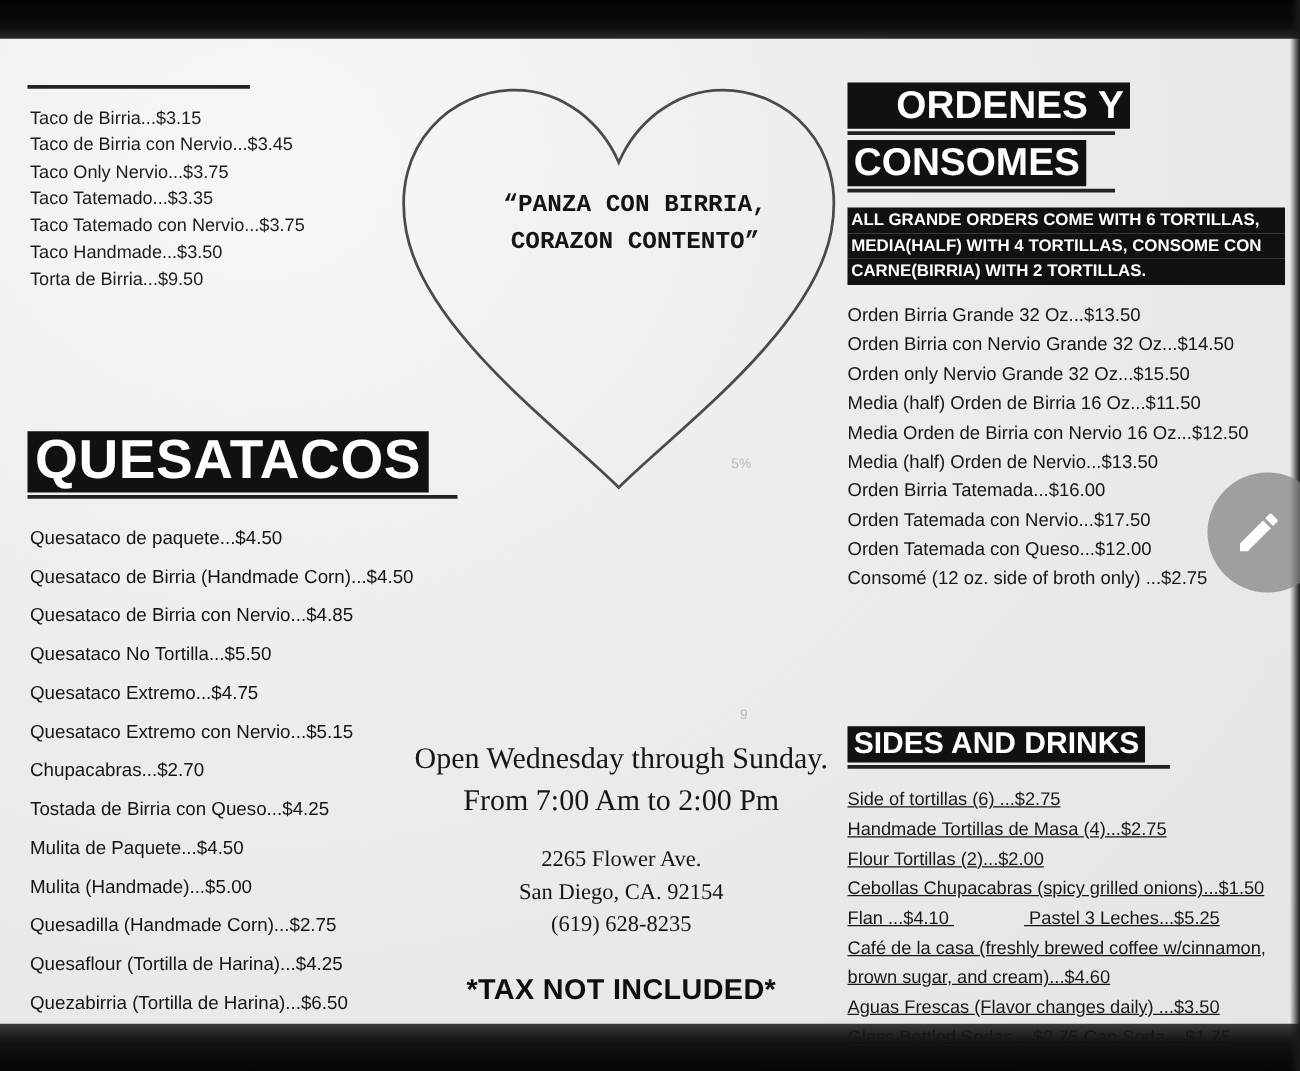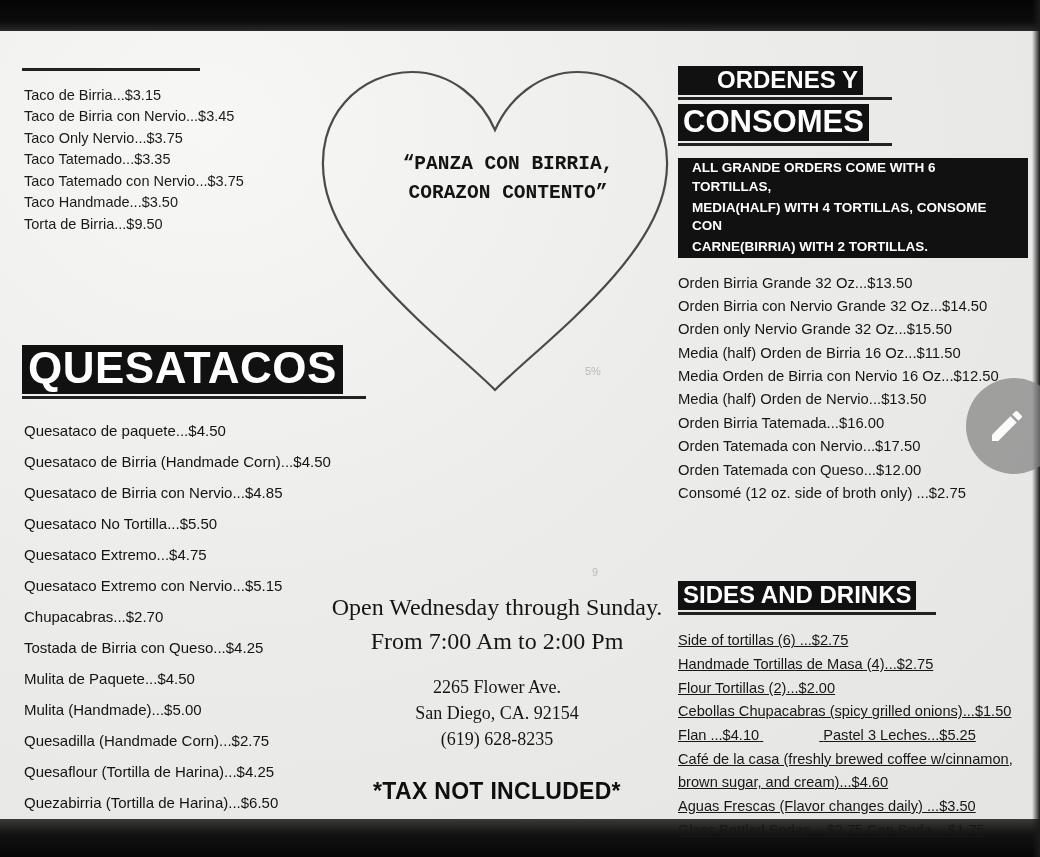--- a/index.html
+++ b/index.html
@@ -62,21 +62,21 @@
     font-size: 26px;
     line-height: 1.1;
   }
   .hl-small {
     display: inline-block;
     background: #111;
     color: #fff;
     font-weight: bold;
     font-size: 13.5px;
     line-height: 1.38;
-    padding: 1px 14px;
+    padding: 1px 3px;
   }
 
   .item {
     font-size: 14.5px;
     color: #1b1b1b;
     line-height: 1.48;
     white-space: nowrap;
   }
   .item-lg {
     font-size: 15px;
@@ -246,21 +246,21 @@
     <div class="hours-line">From 7:00 Am to 2:00 Pm</div>
     <div style="height:16px"></div>
     <div class="addr-line">2265 Flower Ave.</div>
     <div class="addr-line">San Diego, CA. 92154</div>
     <div class="addr-line">(619) 628-8235</div>
     <div id="tax-line">*TAX NOT INCLUDED*</div>
   </div>
 
   <div id="col-right">
     <div id="ordenes-head1">
-      <span class="hl-med" style="font-size:24px;padding-left:39px;">ORDENES Y</span>
+      <span class="hl-med" style="font-size:31px;padding-left:39px;">ORDENES Y</span>
       <div class="underline-bar" style="width:214px;"></div>
     </div>
     <div id="ordenes-head2">
       <span class="hl-med" style="font-size:31px;">CONSOMES</span>
       <div class="underline-bar" style="width:214px;"></div>
     </div>
 
     <div id="ordenes-note">
       <span class="hl-small note-line">ALL GRANDE ORDERS COME WITH 6 TORTILLAS,</span>
       <span class="hl-small note-line">MEDIA(HALF) WITH 4 TORTILLAS, CONSOME CON</span>

